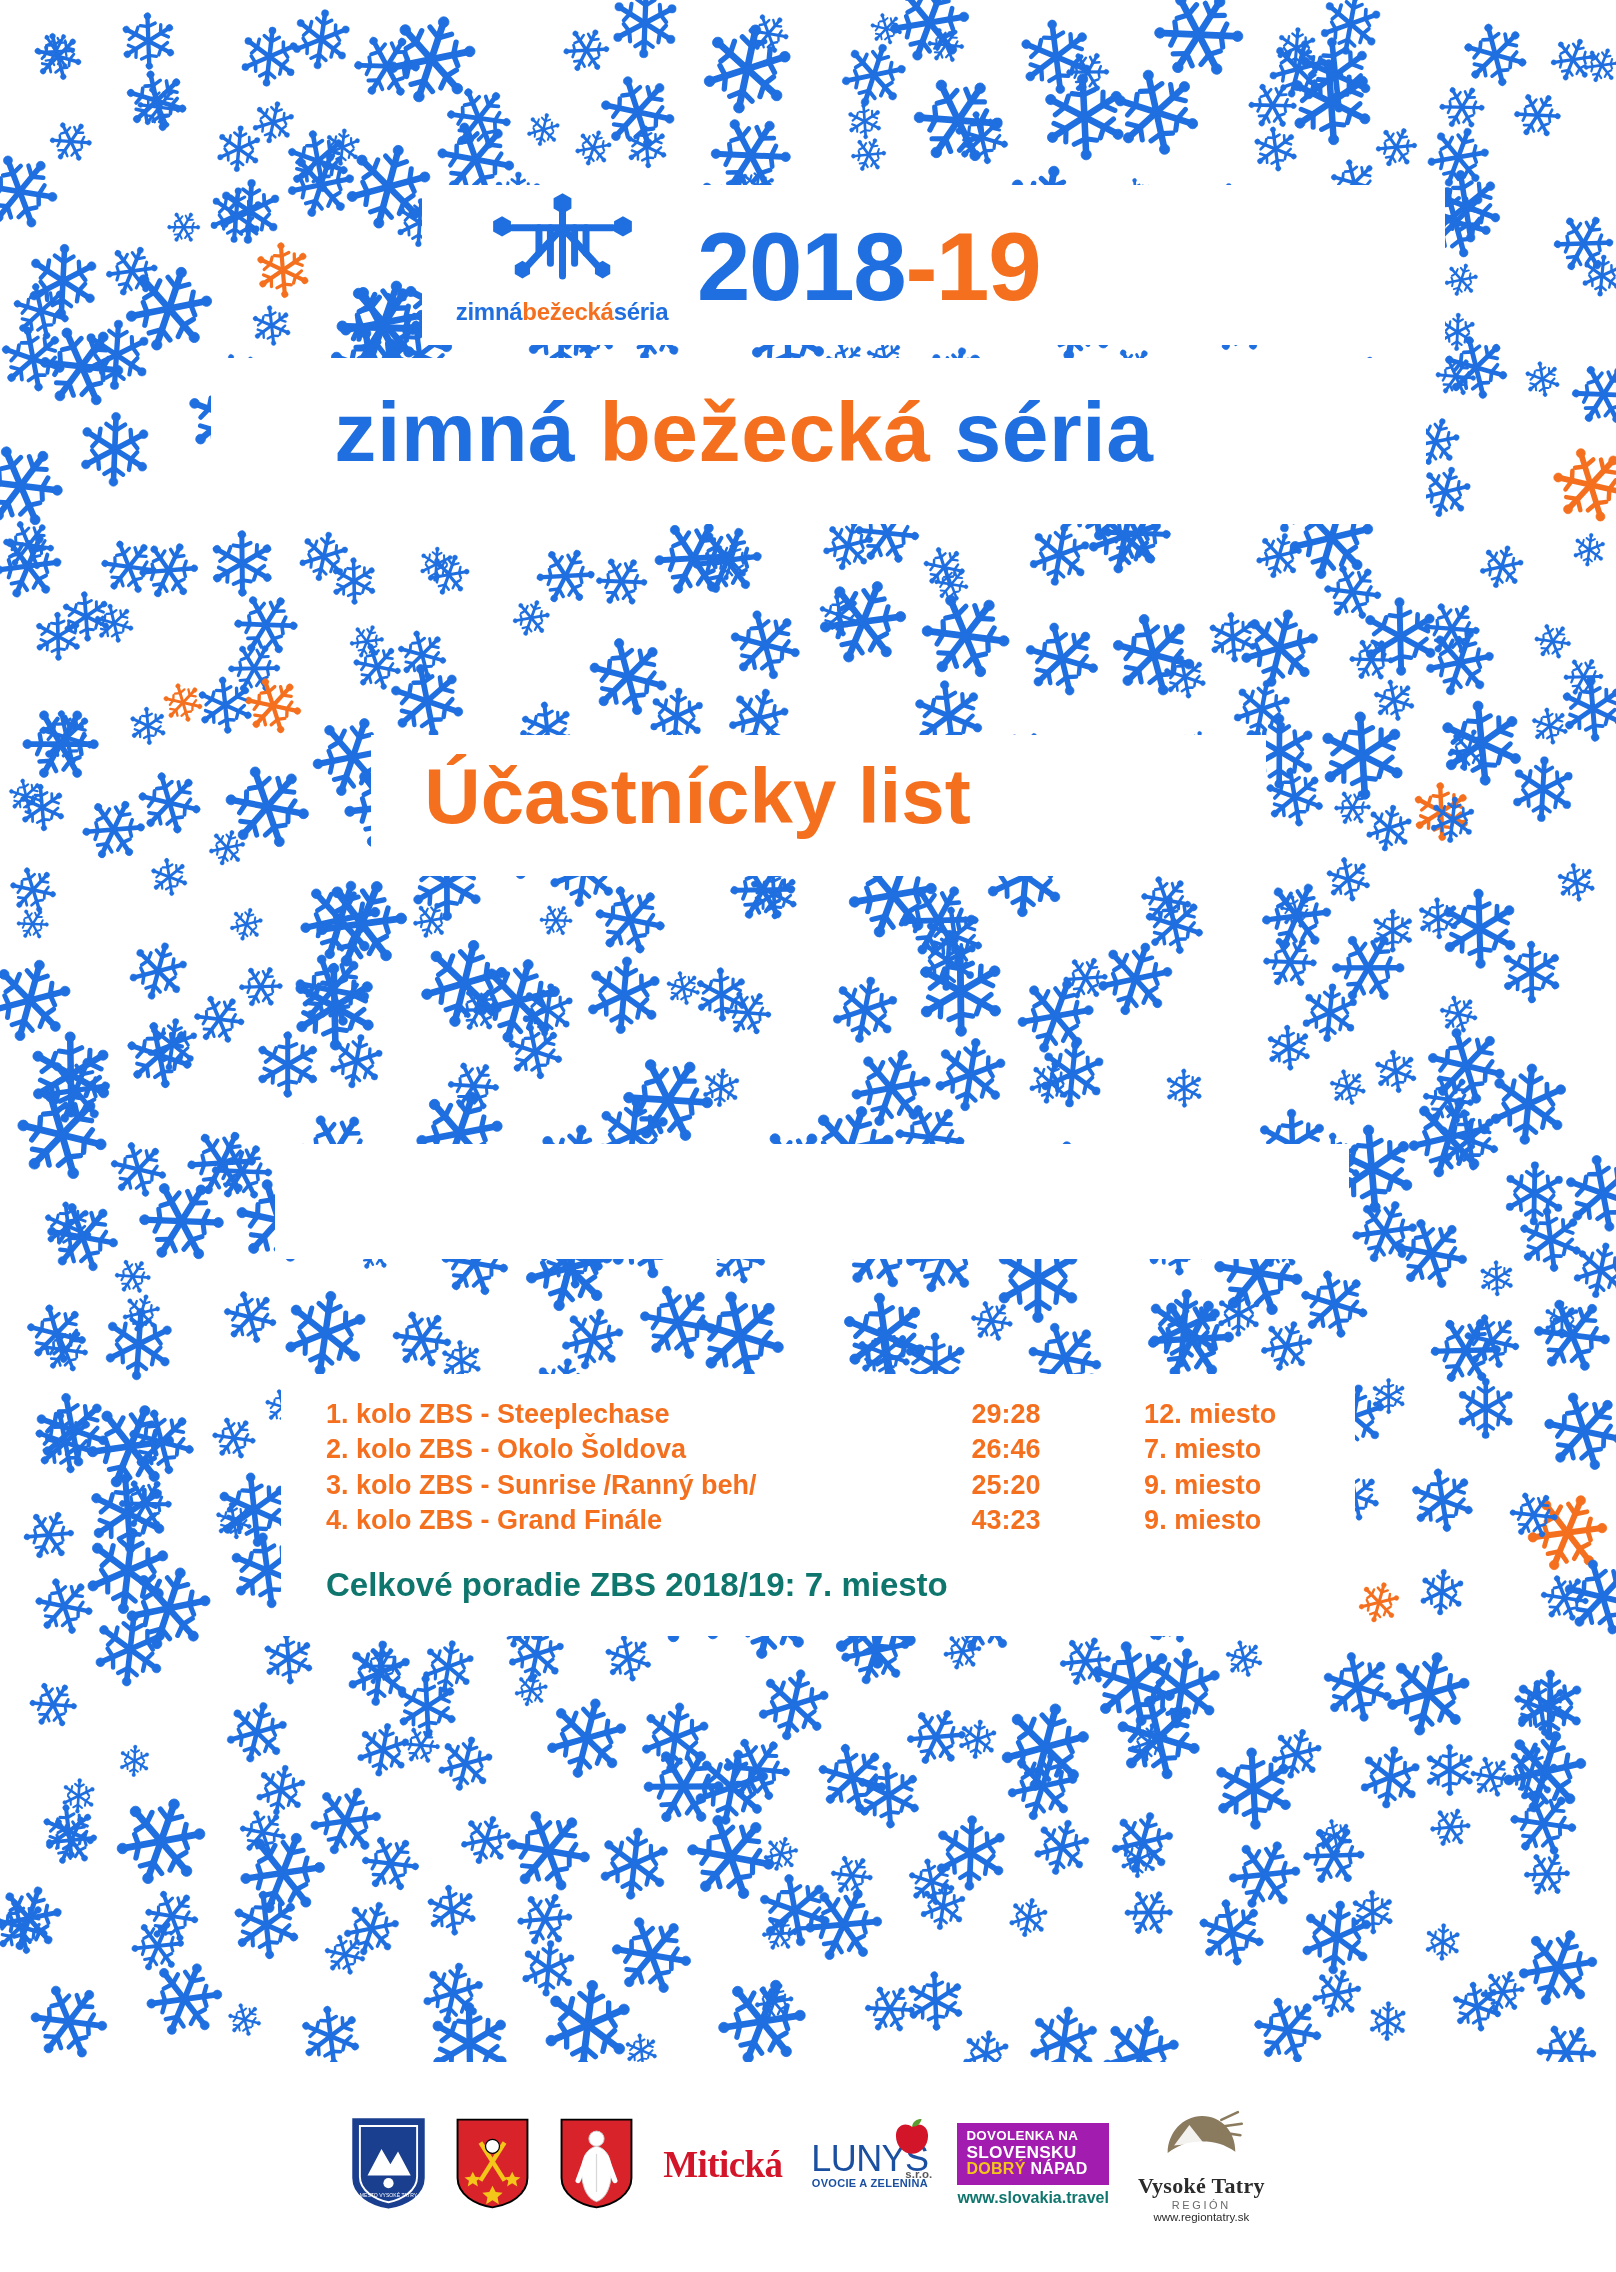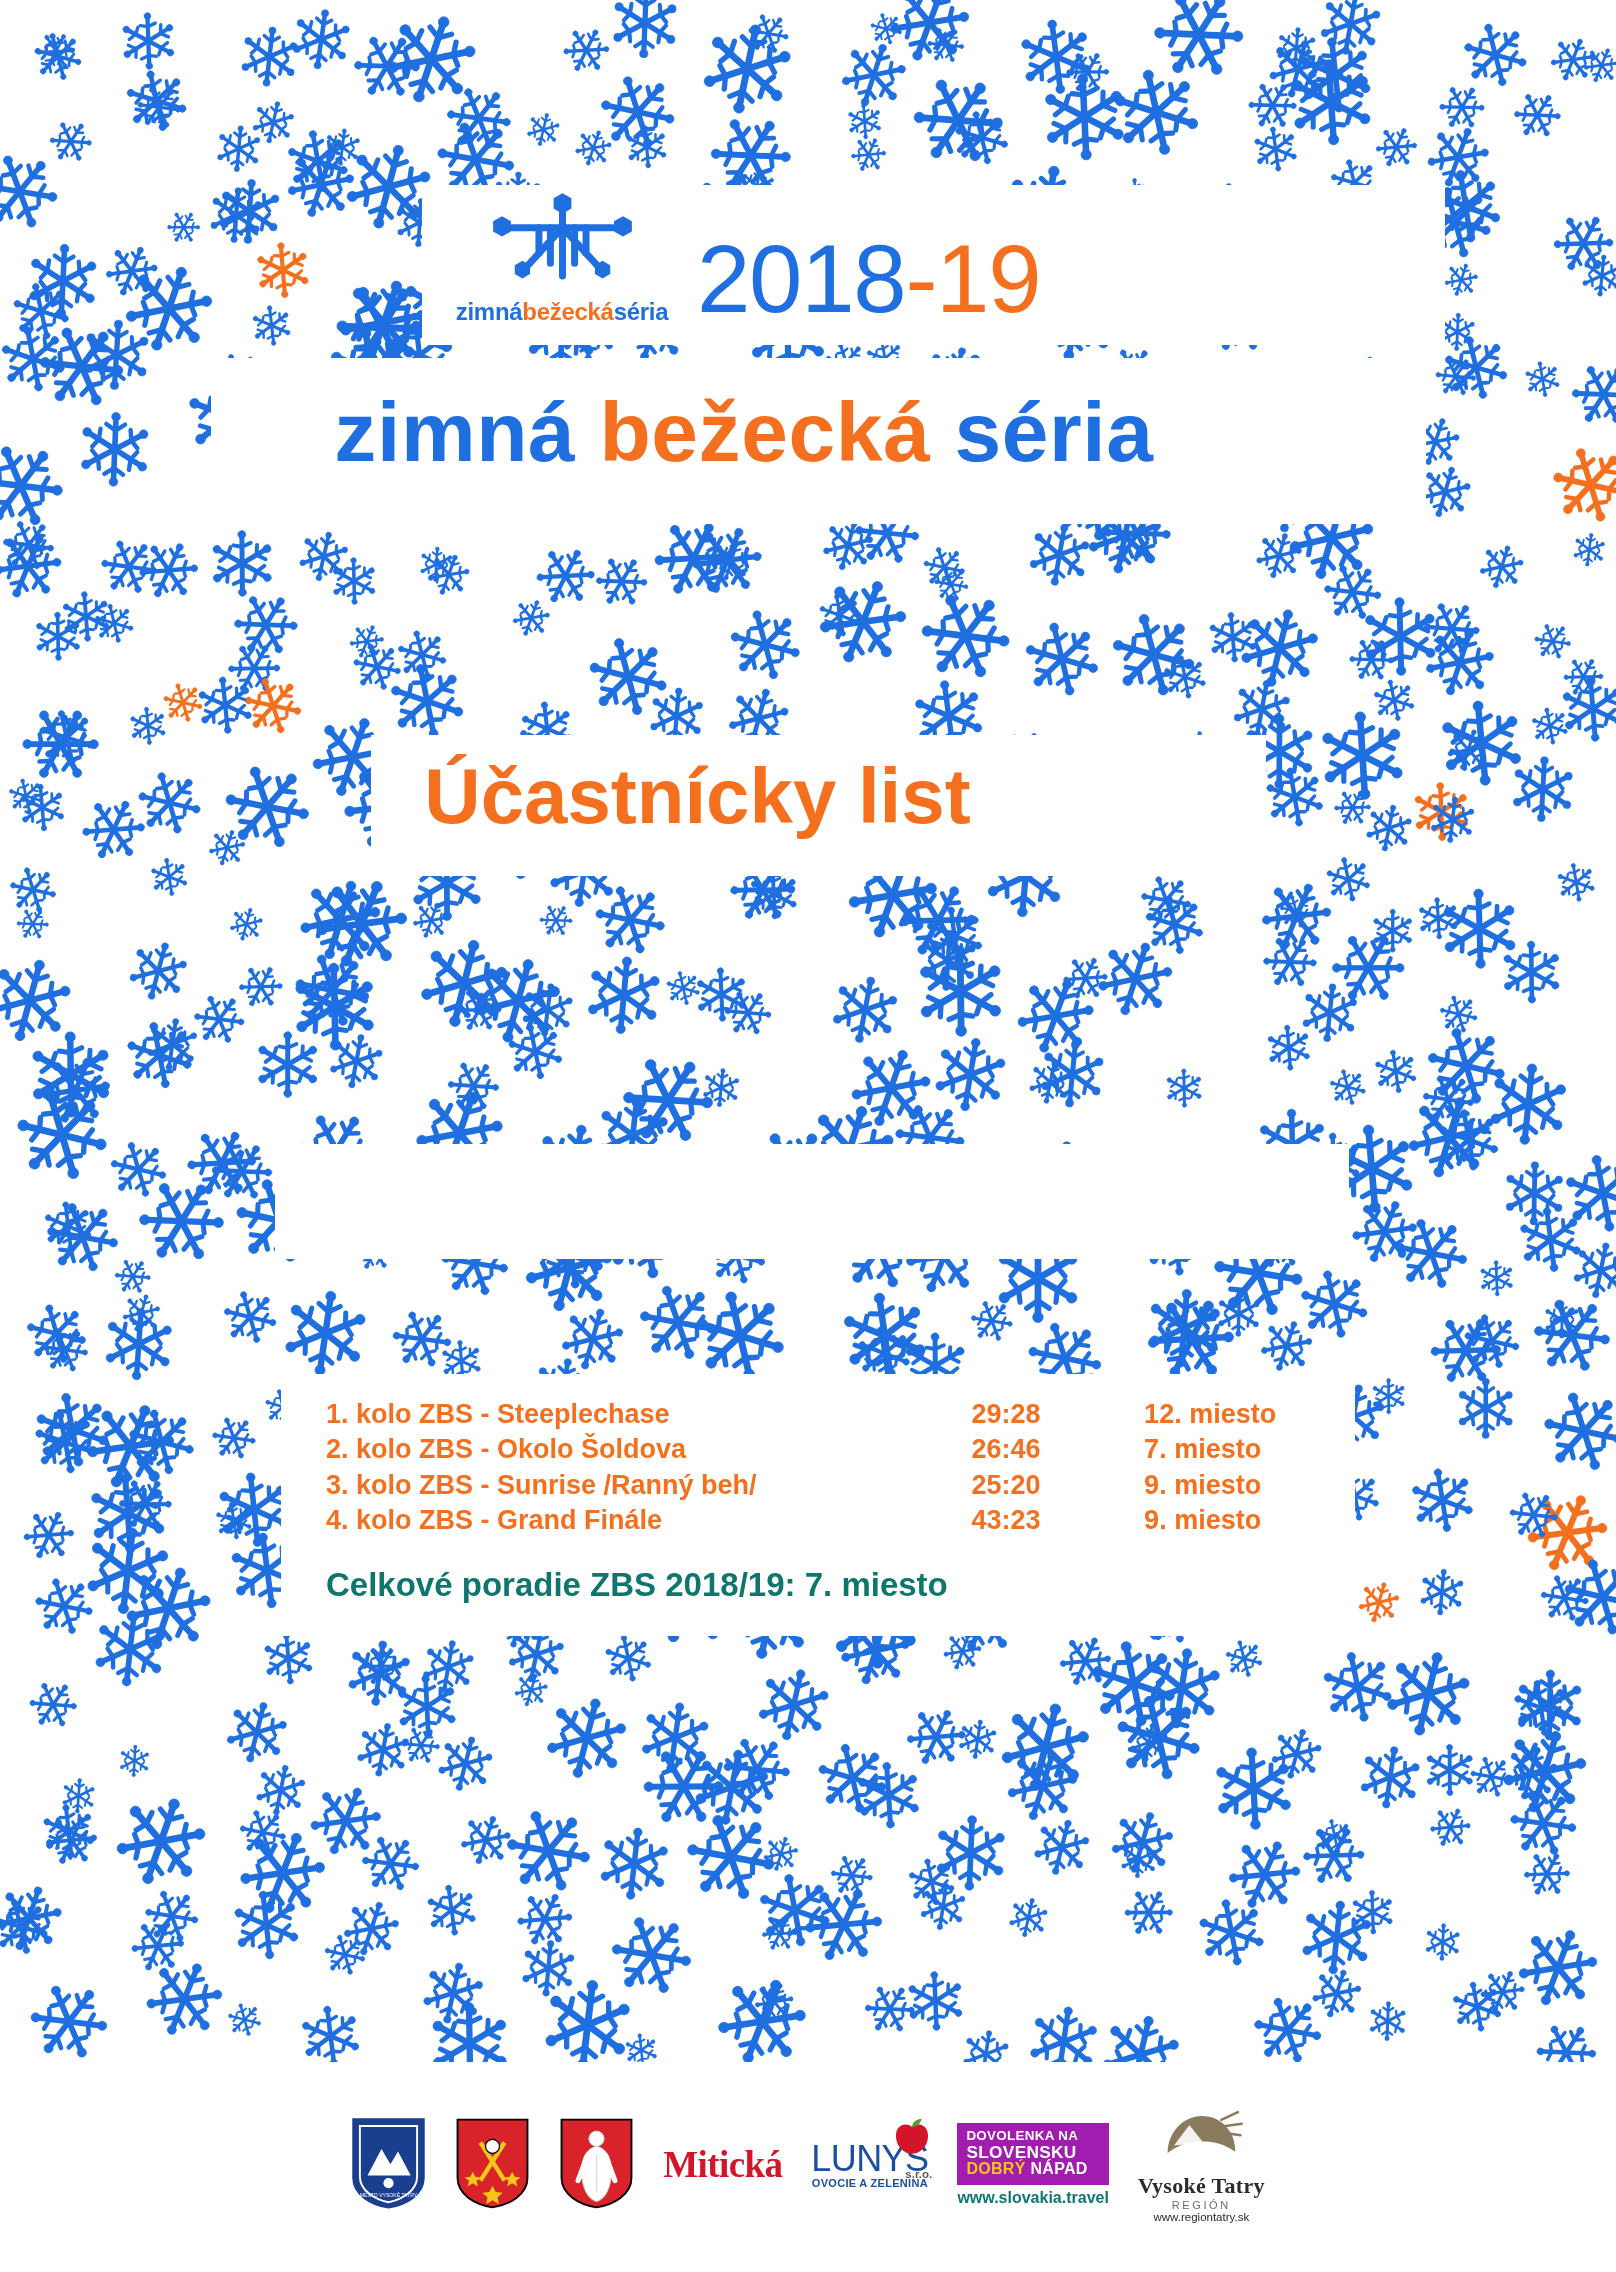--- a/index.html
+++ b/index.html
@@ -56,23 +56,23 @@
     letter-spacing: -0.3px;
     white-space: nowrap;
     margin-top: 1.3px;
   }
   #logo-word .b { color:#1f6fe0; }
   #logo-word .o { color:#f4701f; }
 
   #year-title {
     position: absolute;
     left: 697px;
-    top: 224px;
+    top: 212px;
     font-size: 96px;
-    font-weight: normal;
+    font-weight: bold;
     color: #1f6fe0;
     letter-spacing: -1.3px;
     white-space: nowrap;
   }
   #year-title .dash { color:#f4701f; }
   #year-title .tail { color:#f4701f; }
 
   #main-title {
     position: absolute;
     left: 0;

